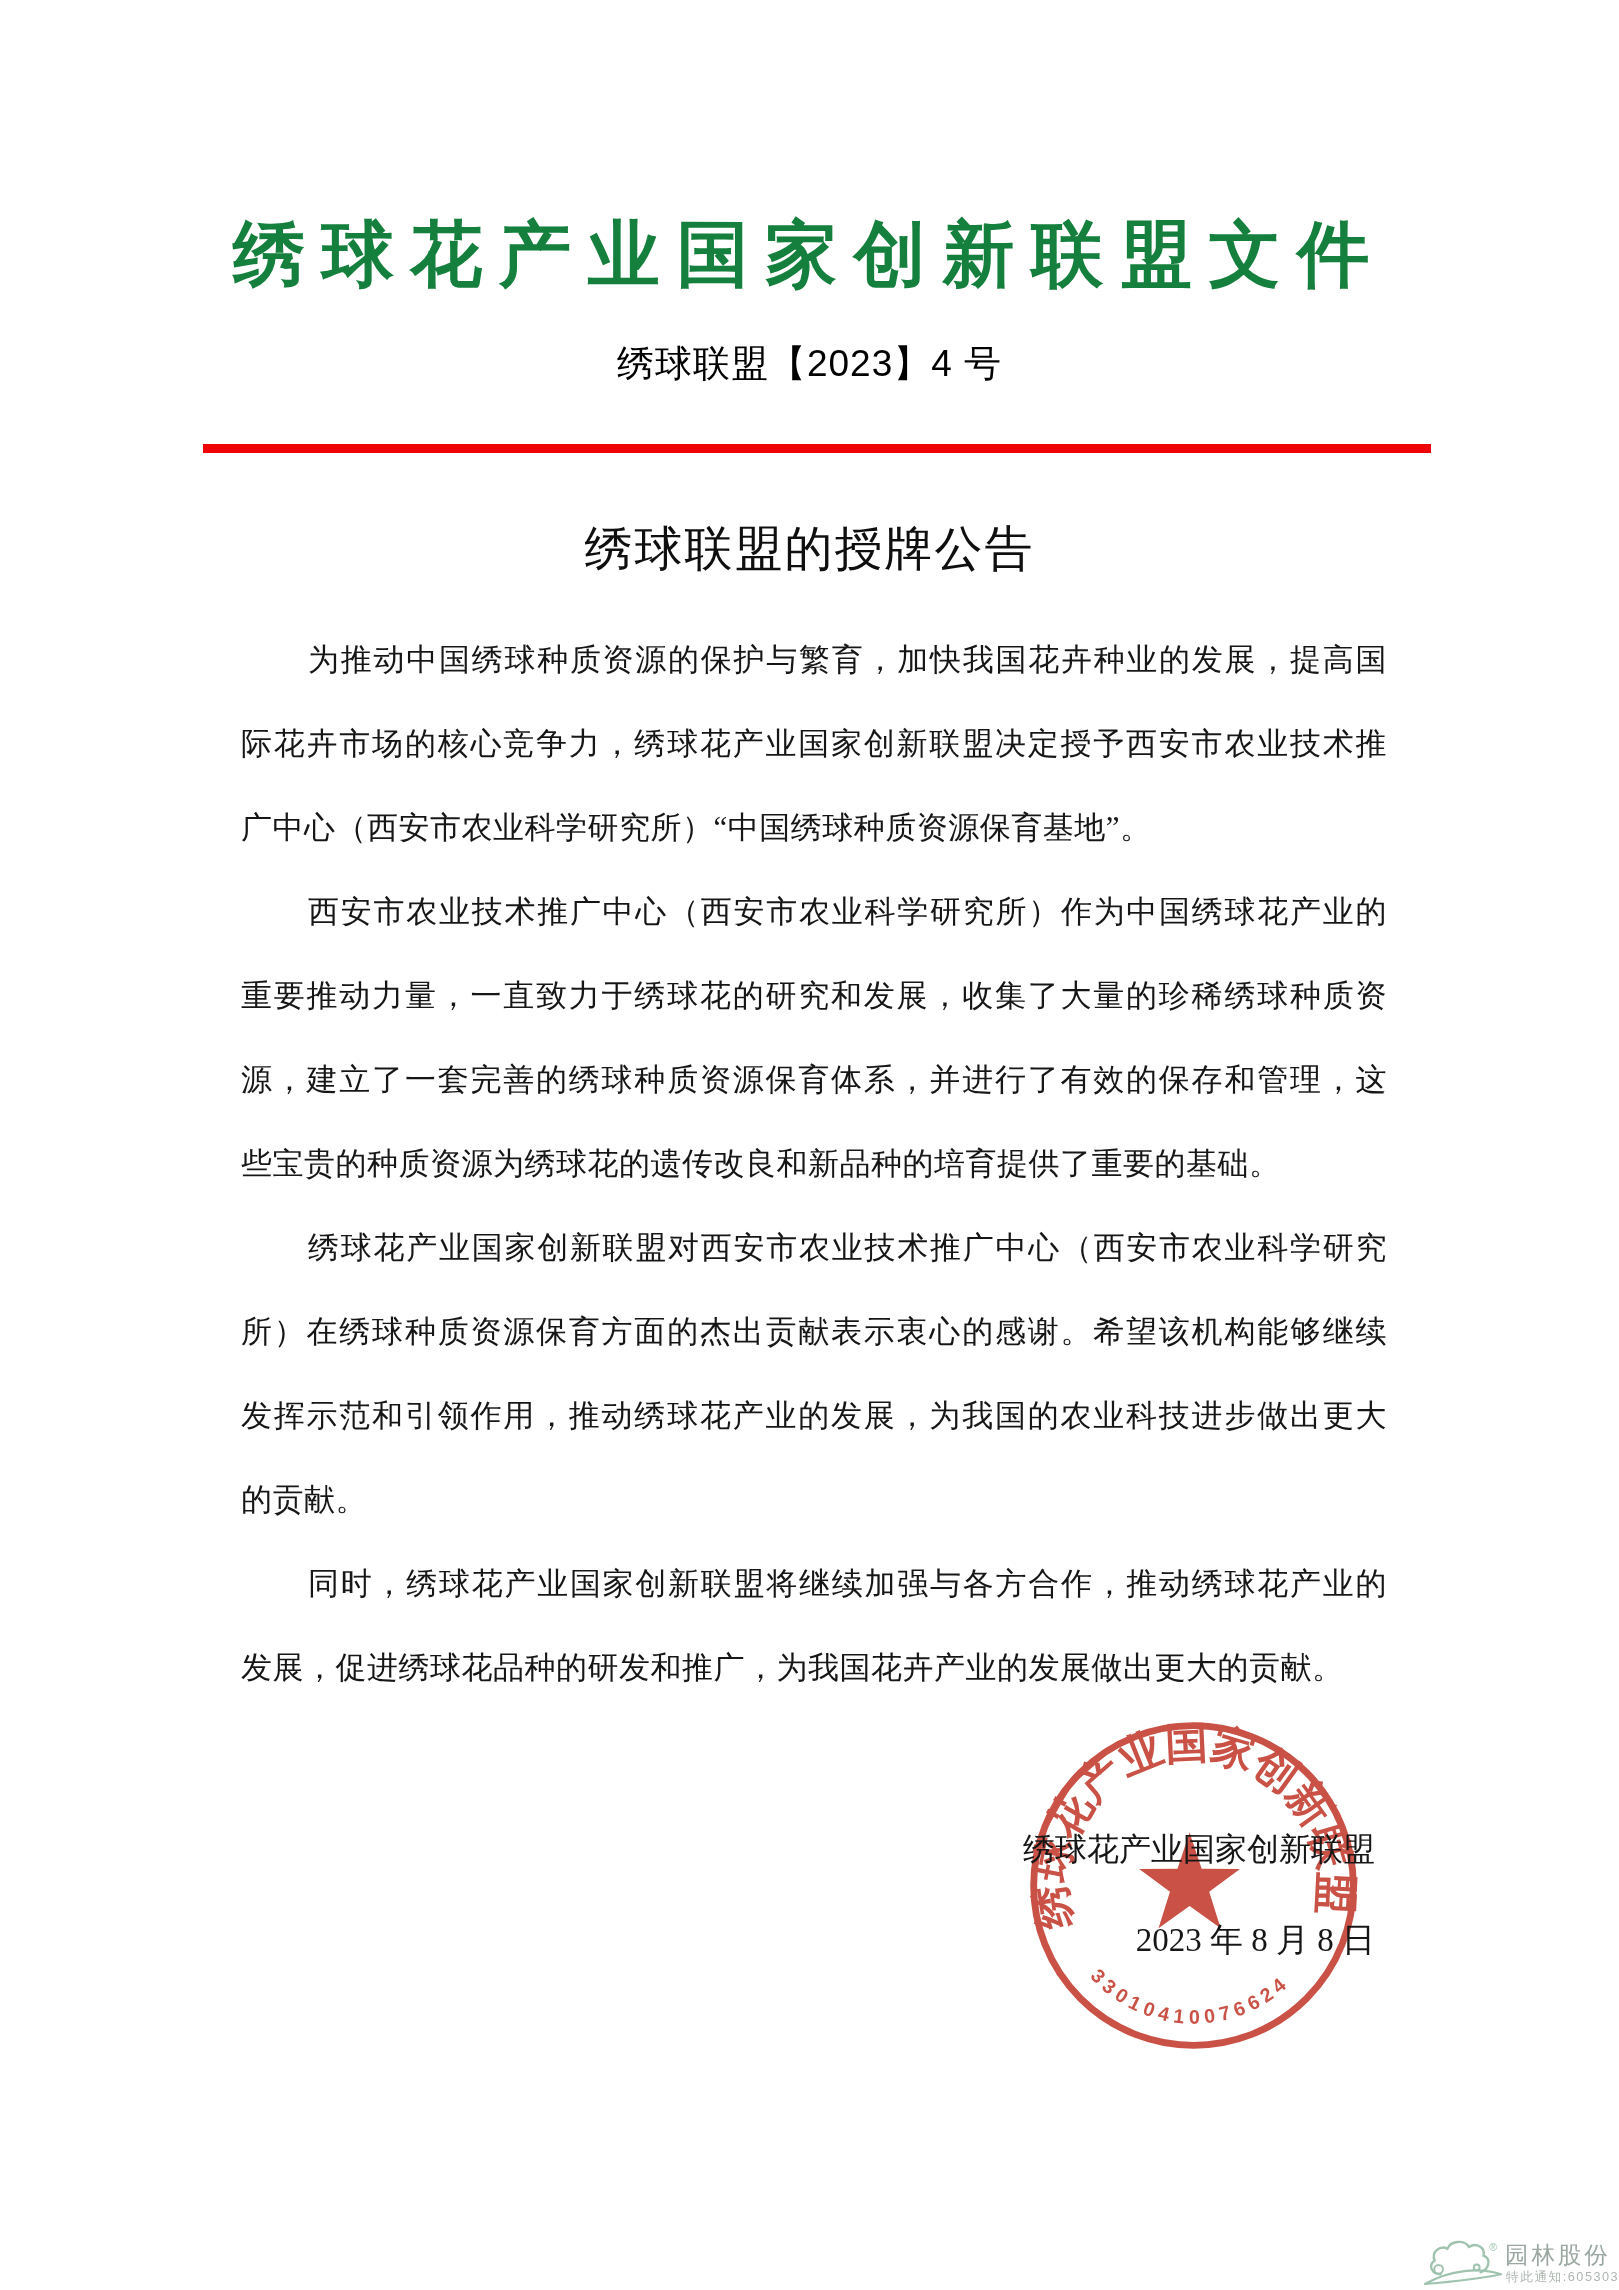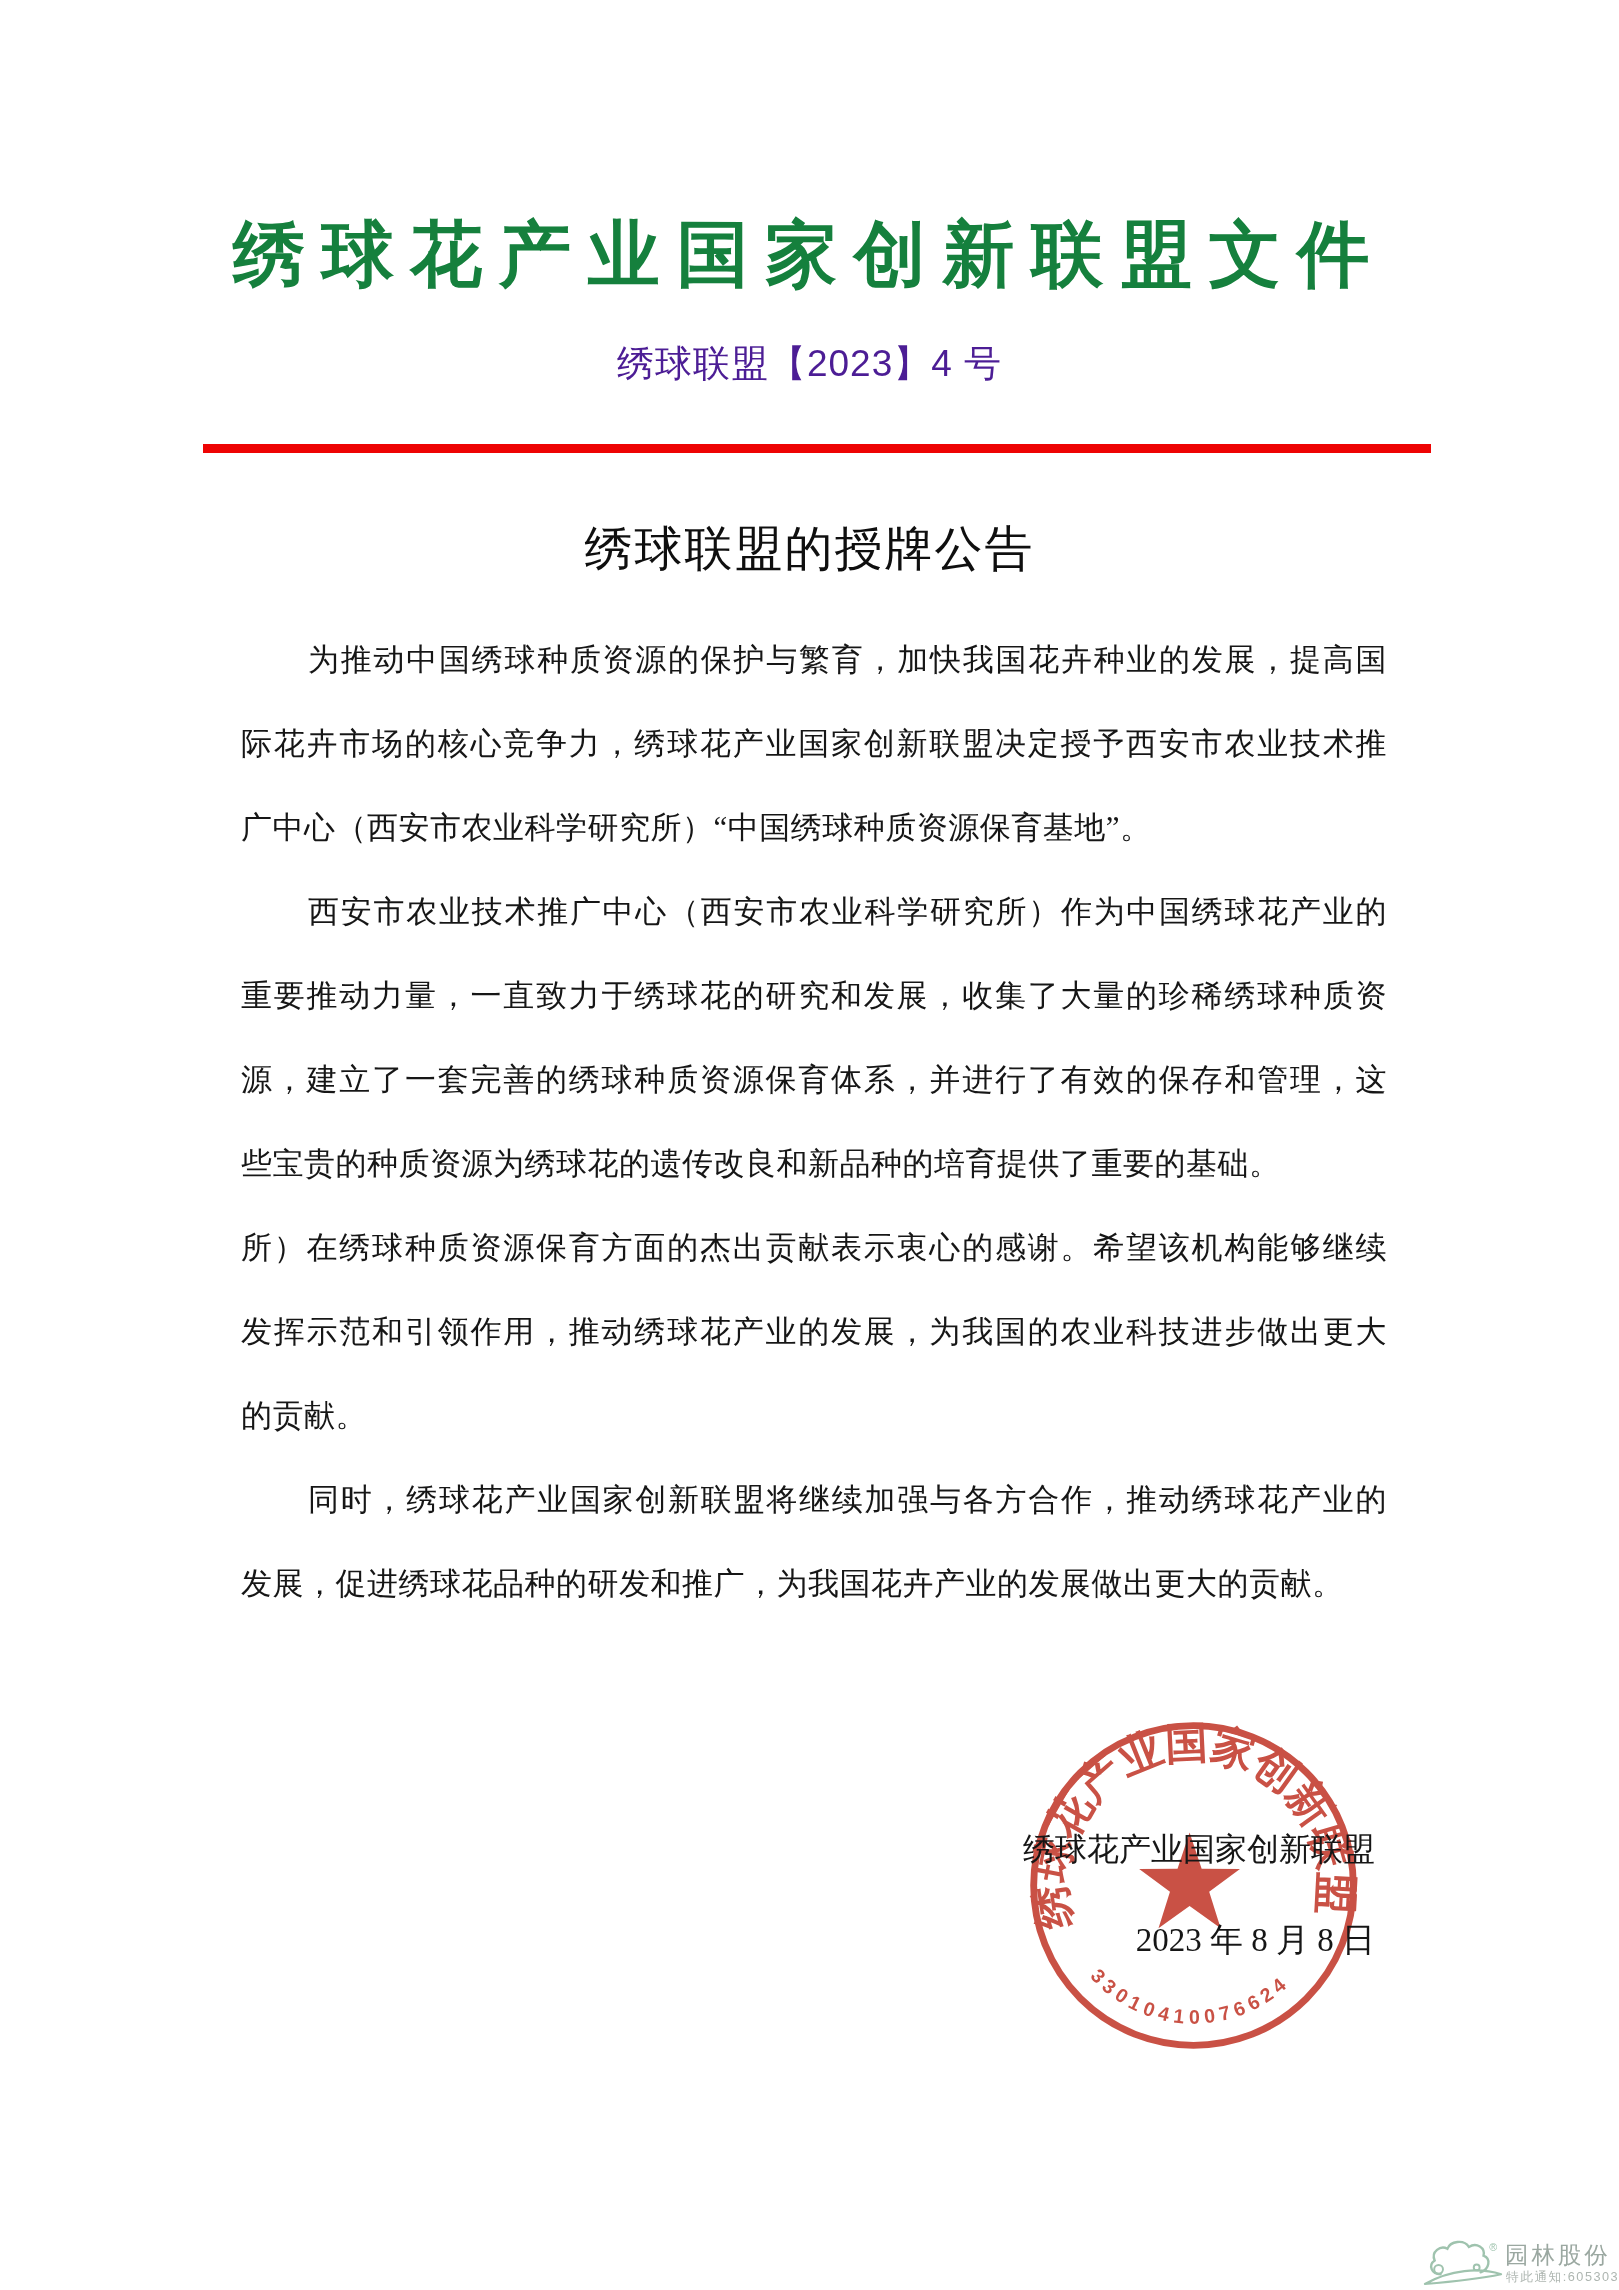--- a/index.html
+++ b/index.html
@@ -20,21 +20,21 @@
     font-size:72px;line-height:78px;
     letter-spacing:16.7px;
     color:#15803d;
     white-space:nowrap;
   }
   .doc-number{
     position:absolute;top:340px;left:0;width:1619px;
     text-align:center;
     font-family:"Liberation Sans", sans-serif;
     font-size:37px;line-height:47px;
-    color:#4c1d95;
+    color:#000000;
     letter-spacing:1px;
   }
   .red-rule{
     position:absolute;left:203px;top:444px;
     width:1228px;height:8.8px;
     background:#ee0404;
   }
   
   .doc-title{
     position:absolute;top:520px;left:0;width:1619px;
@@ -128,20 +128,21 @@
   <div class="doc-title">绣球联盟的授牌公告</div>
 
   <div class="body-block">
     <div class="line indent fill">为推动中国绣球种质资源的保护与繁育，加快我国花卉种业的发展，提高国</div>
     <div class="line fill">际花卉市场的核心竞争力，绣球花产业国家创新联盟决定授予西安市农业技术推</div>
     <div class="line">广中心（西安市农业科学研究所）“中国绣球种质资源保育基地”。</div>
     <div class="line indent fill">西安市农业技术推广中心（西安市农业科学研究所）作为中国绣球花产业的</div>
     <div class="line fill">重要推动力量，一直致力于绣球花的研究和发展，收集了大量的珍稀绣球种质资</div>
     <div class="line fill">源，建立了一套完善的绣球种质资源保育体系，并进行了有效的保存和管理，这</div>
     <div class="line">些宝贵的种质资源为绣球花的遗传改良和新品种的培育提供了重要的基础。</div>
+    <div class="line indent fill">绣球花产业国家创新联盟对西安市农业技术推广中心（西安市农业科学研究</div>
     <div class="line fill">所）在绣球种质资源保育方面的杰出贡献表示衷心的感谢。希望该机构能够继续</div>
     <div class="line fill">发挥示范和引领作用，推动绣球花产业的发展，为我国的农业科技进步做出更大</div>
     <div class="line">的贡献。</div>
     <div class="line indent fill">同时，绣球花产业国家创新联盟将继续加强与各方合作，推动绣球花产业的</div>
     <div class="line">发展，促进绣球花品种的研发和推广，为我国花卉产业的发展做出更大的贡献。</div>
   </div>
 
   <div class="signature">绣球花产业国家创新联盟</div>
   <div class="sign-date">2023 年 8 月 8 日</div>
 

